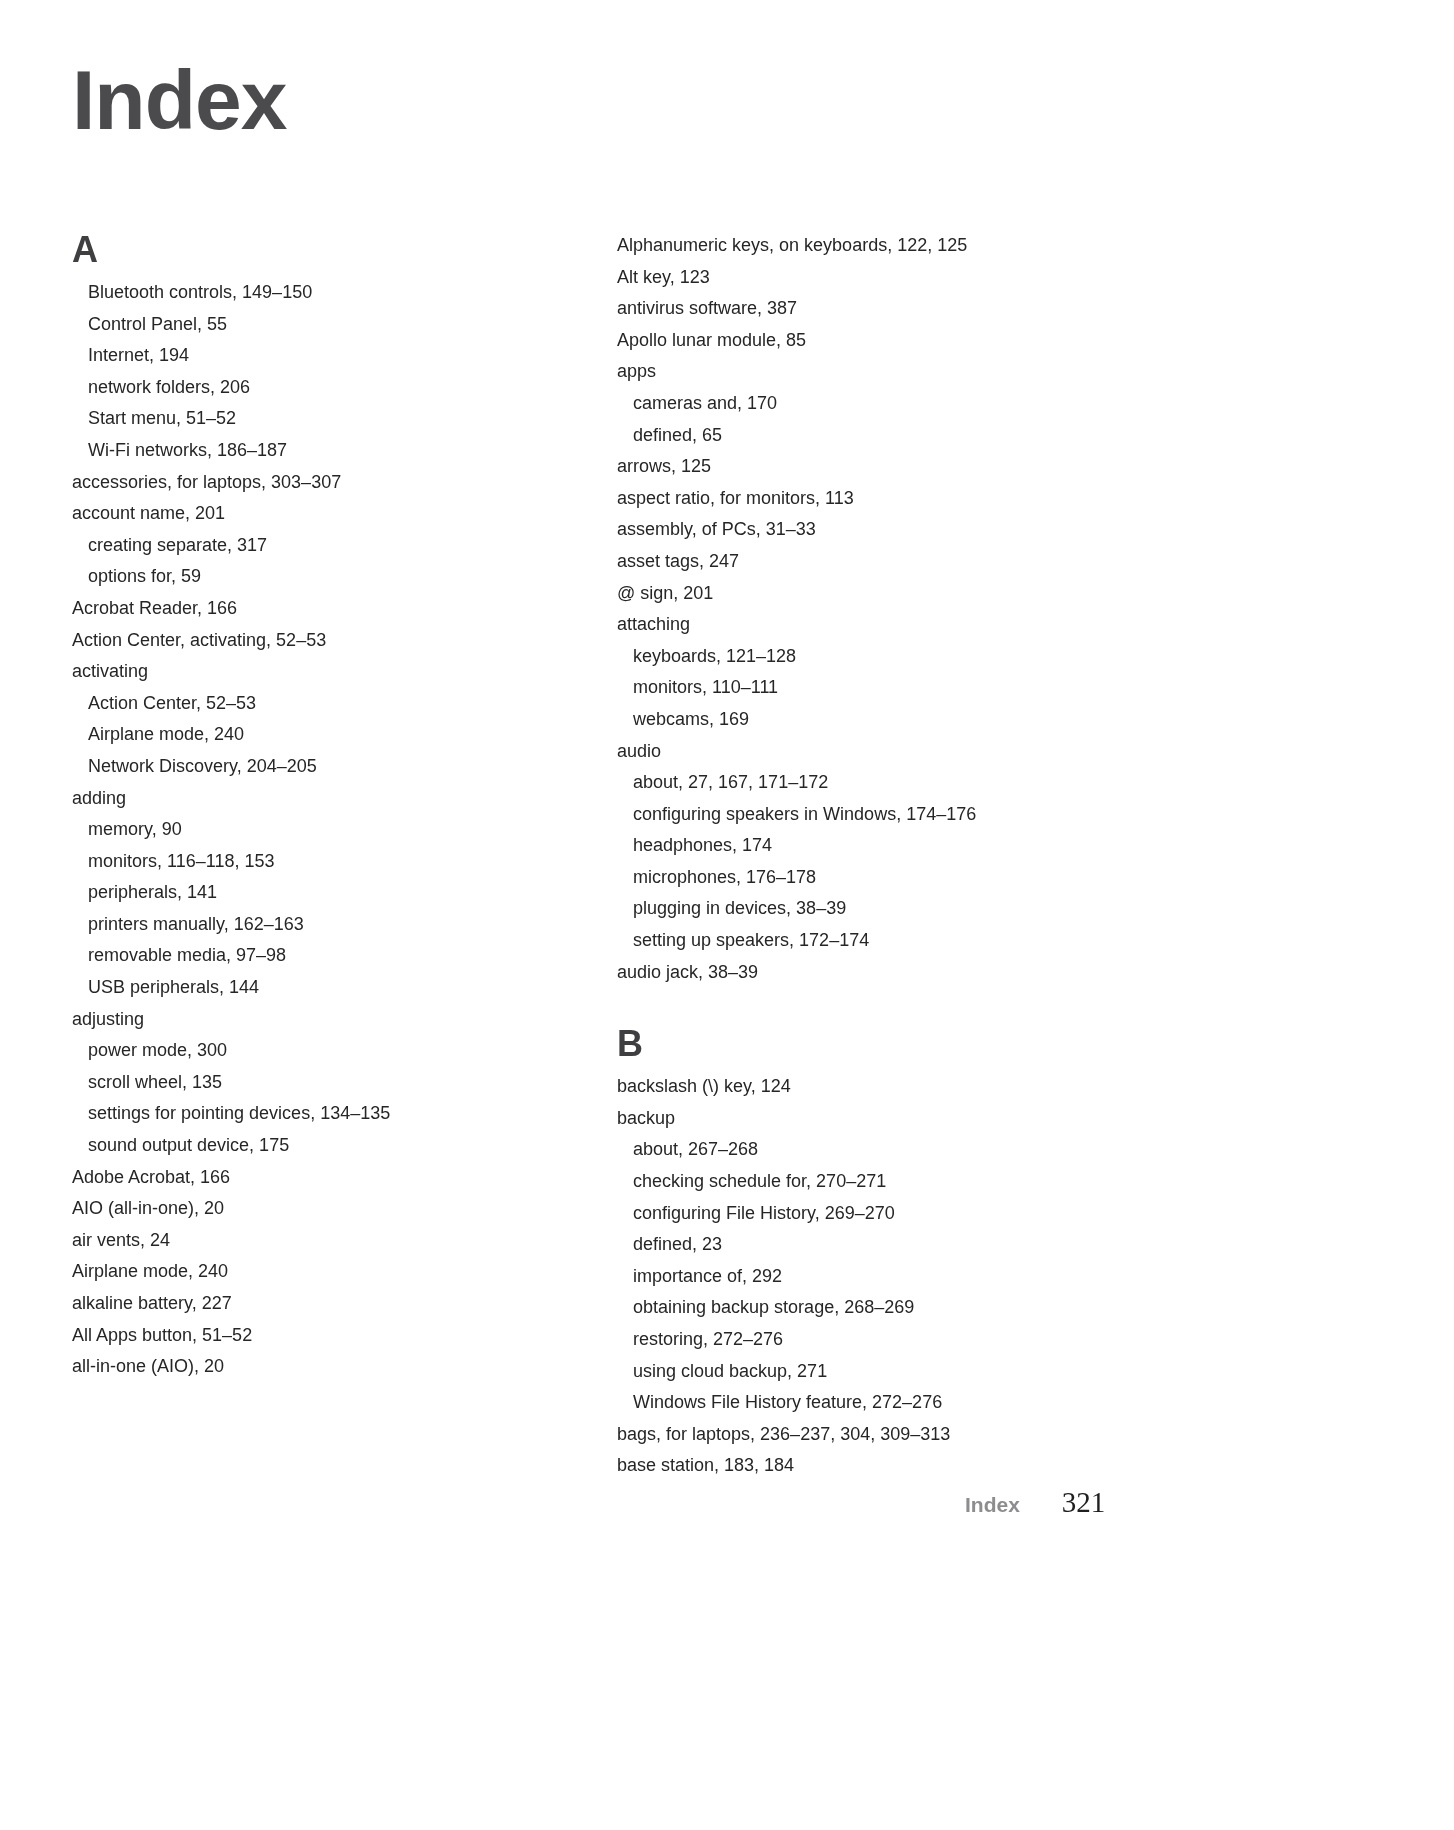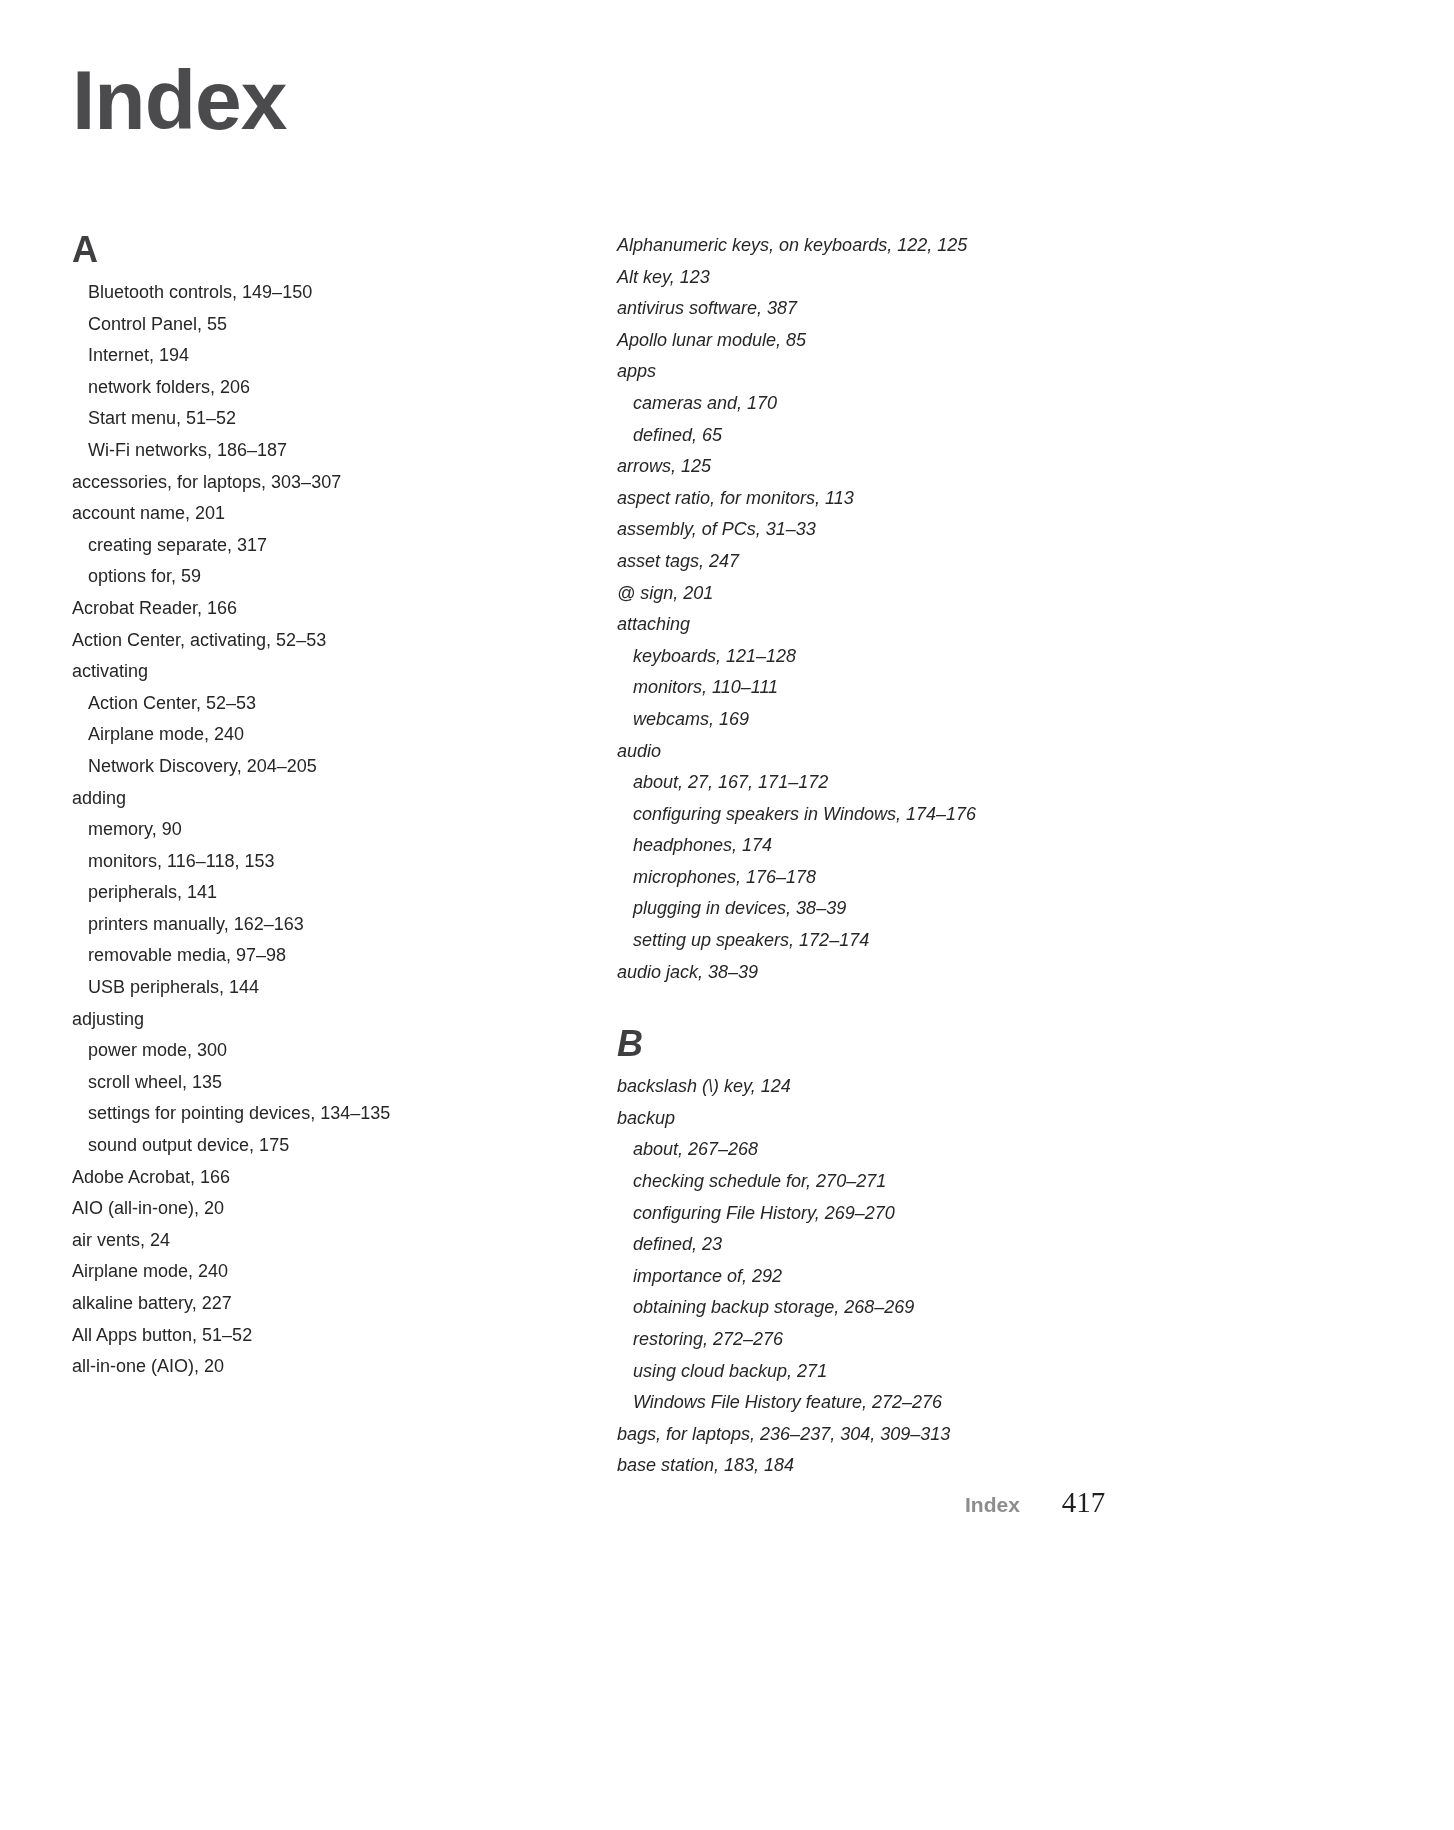--- a/index.html
+++ b/index.html
@@ -31,21 +31,20 @@
     margin-top: 88px;
   }
   .col {
     box-sizing: border-box;
   }
   .col-left {
     width: 545px;
   }
   .col-right {
     width: 680px;
-    font-style: italic;
   }
   .letter {
     font-size: 36px;
     font-weight: 700;
     color: #3f3f41;
     line-height: 40px;
     margin-bottom: 7px;
   }
   .letter:not(:first-child) {
     margin-top: 36px;
@@ -161,14 +160,14 @@
         <div class="entry level-1">using cloud backup, 271</div>
         <div class="entry level-1">Windows File History feature, 272–276</div>
         <div class="entry level-0">bags, for laptops, 236–237, 304, 309–313</div>
         <div class="entry level-0">base station, 183, 184</div>
       </div>
   </div>
 </div>
 
 <div class="page-footer">
   <span class="footer-label">Index</span>
-  <span class="footer-page">417</span>
+  <span class="footer-page">321</span>
 </div>
 
 </body></html>

